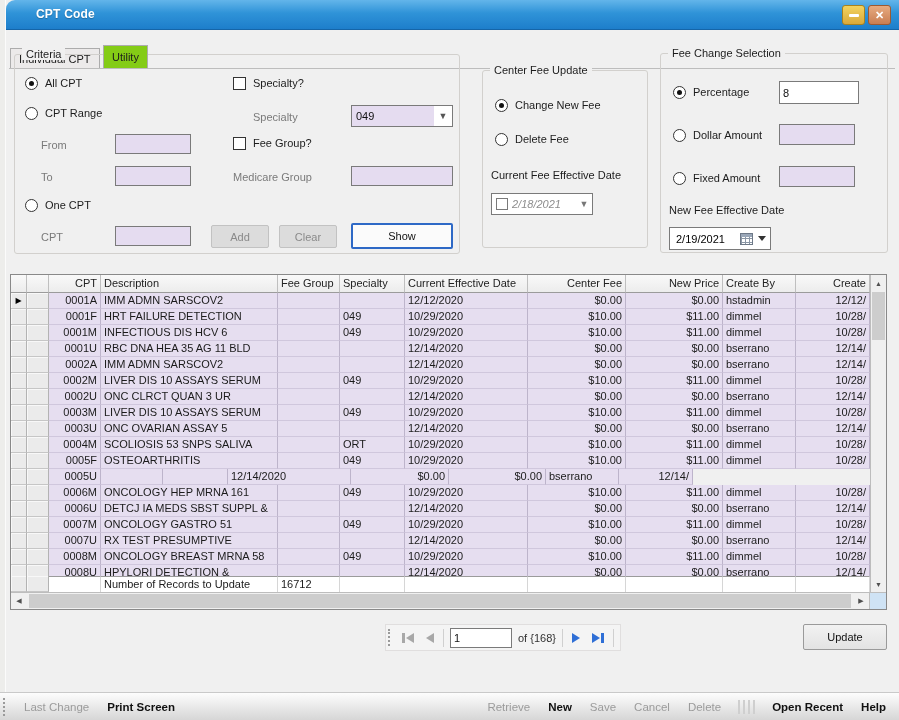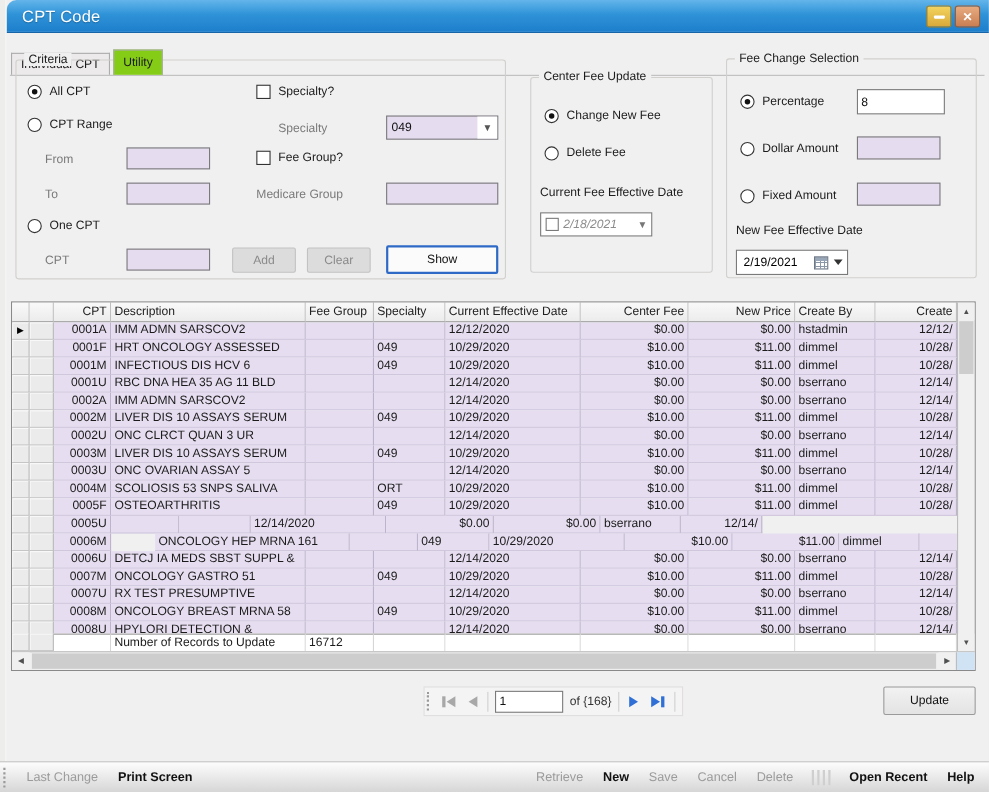--- a/index.html
+++ b/index.html
@@ -9,21 +9,21 @@
 
   
   .left-strip { position:absolute; left:0; top:0; width:6px; height:692px; background:#ededeb; border-right:1px solid #fbfbfb; }
 
   .dialog { position:absolute; left:6px; top:0; width:893px; height:692px; background:#f0f0f0; }
 
   
   .titlebar { position:absolute; left:0; top:0; right:0; height:30px;
     background:linear-gradient(#63b5ea 0%, #2f93d8 45%, #1d7ecb 100%);
     border-bottom:1px solid #1565a8; border-top-left-radius:9px; }
-  .titlebar .title { position:absolute; left:14px; top:7px; color:#fff; font-size:15px; font-weight:normal; letter-spacing:.2px; text-shadow:0 1px 1px rgba(0,0,0,.25); }
+  .titlebar .title { position:absolute; left:30px; top:7px; color:#fff; font-size:12px; font-weight:bold; letter-spacing:.2px; text-shadow:0 1px 1px rgba(0,0,0,.25); }
   .winbtns { position:absolute; right:8px; top:5px; display:flex; gap:3px; }
   .wbtn { width:23px; height:20px; border-radius:3px; display:flex; align-items:center; justify-content:center; font-size:11px; font-weight:bold; color:#fff; }
   .wbtn.min { background:linear-gradient(#f3d35e,#d9a93a); border:1px solid #a8821f; }
   .wbtn.min i { display:block; width:10px; height:3px; background:#fff; border-radius:1px; }
   .wbtn.close { background:linear-gradient(#e7ab80,#c97e52); border:1px solid #9c5a32; }
 
   
   .tab { position:absolute; font-size:11px; color:#1c1c1c; background:#f0f0f0; border:1px solid #acacac; border-bottom:none; padding:0 8px; display:flex; align-items:center; }
   .tab.inactive { left:4px; top:48px; height:20px; background:#eceaea; }
   .tab.active { left:97px; top:45px; height:23px; background:#84cc16; z-index:2; }
@@ -256,21 +256,21 @@
                 <div class="gc al" style="width: 123px;">12/12/2020</div>
                 <div class="gc ar" style="width: 98px;">$0.00</div>
                 <div class="gc ar" style="width: 97px;">$0.00</div>
                 <div class="gc al" style="width: 73px;">hstadmin</div>
                 <div class="gc ar" style="width: 74px;">12/12/</div>
               </div>
               <div class="grow">
                 <div class="gc ac ghc ind" style="width: 16px;"></div>
                 <div class="gc ac ghc" style="width: 22px;"></div>
                 <div class="gc ar" style="width: 52px;">0001F</div>
-                <div class="gc al" style="width: 177px;">HRT ONCOLOGY ASSESSED</div>
+                <div class="gc al" style="width: 177px;">HRT FAILURE DETECTION</div>
                 <div class="gc al" style="width: 62px;"></div>
                 <div class="gc al" style="width: 65px;">049</div>
                 <div class="gc al" style="width: 123px;">10/29/2020</div>
                 <div class="gc ar" style="width: 98px;">$10.00</div>
                 <div class="gc ar" style="width: 97px;">$11.00</div>
                 <div class="gc al" style="width: 73px;">dimmel</div>
                 <div class="gc ar" style="width: 74px;">10/28/</div>
               </div>
               <div class="grow">
                 <div class="gc ac ghc ind" style="width: 16px;"></div>
@@ -398,21 +398,21 @@
                 <div class="gc al" style="width: 123px;">12/14/2020</div>
                 <div class="gc ar" style="width: 98px;">$0.00</div>
                 <div class="gc ar" style="width: 97px;">$0.00</div>
                 <div class="gc al" style="width: 73px;">bserrano</div>
                 <div class="gc ar" style="width: 74px;">12/14/</div>
               </div>
               <div class="grow">
                 <div class="gc ac ghc ind" style="width: 16px;"></div>
                 <div class="gc ac ghc" style="width: 22px;"></div>
                 <div class="gc ar" style="width: 52px;">0006M</div>
-                <div class="gc al" style="width: 177px; margin-left: 40px;">ONCOLOGY HEP MRNA 161</div>
+                <div class="gc al" style="width: 177px;">ONCOLOGY HEP MRNA 161</div>
                 <div class="gc al" style="width: 62px;"></div>
                 <div class="gc al" style="width: 65px;">049</div>
                 <div class="gc al" style="width: 123px;">10/29/2020</div>
                 <div class="gc ar" style="width: 98px;">$10.00</div>
                 <div class="gc ar" style="width: 97px;">$11.00</div>
                 <div class="gc al" style="width: 73px;">dimmel</div>
                 <div class="gc ar" style="width: 74px;">10/28/</div>
               </div>
               <div class="grow">
                 <div class="gc ac ghc ind" style="width: 16px;"></div>

